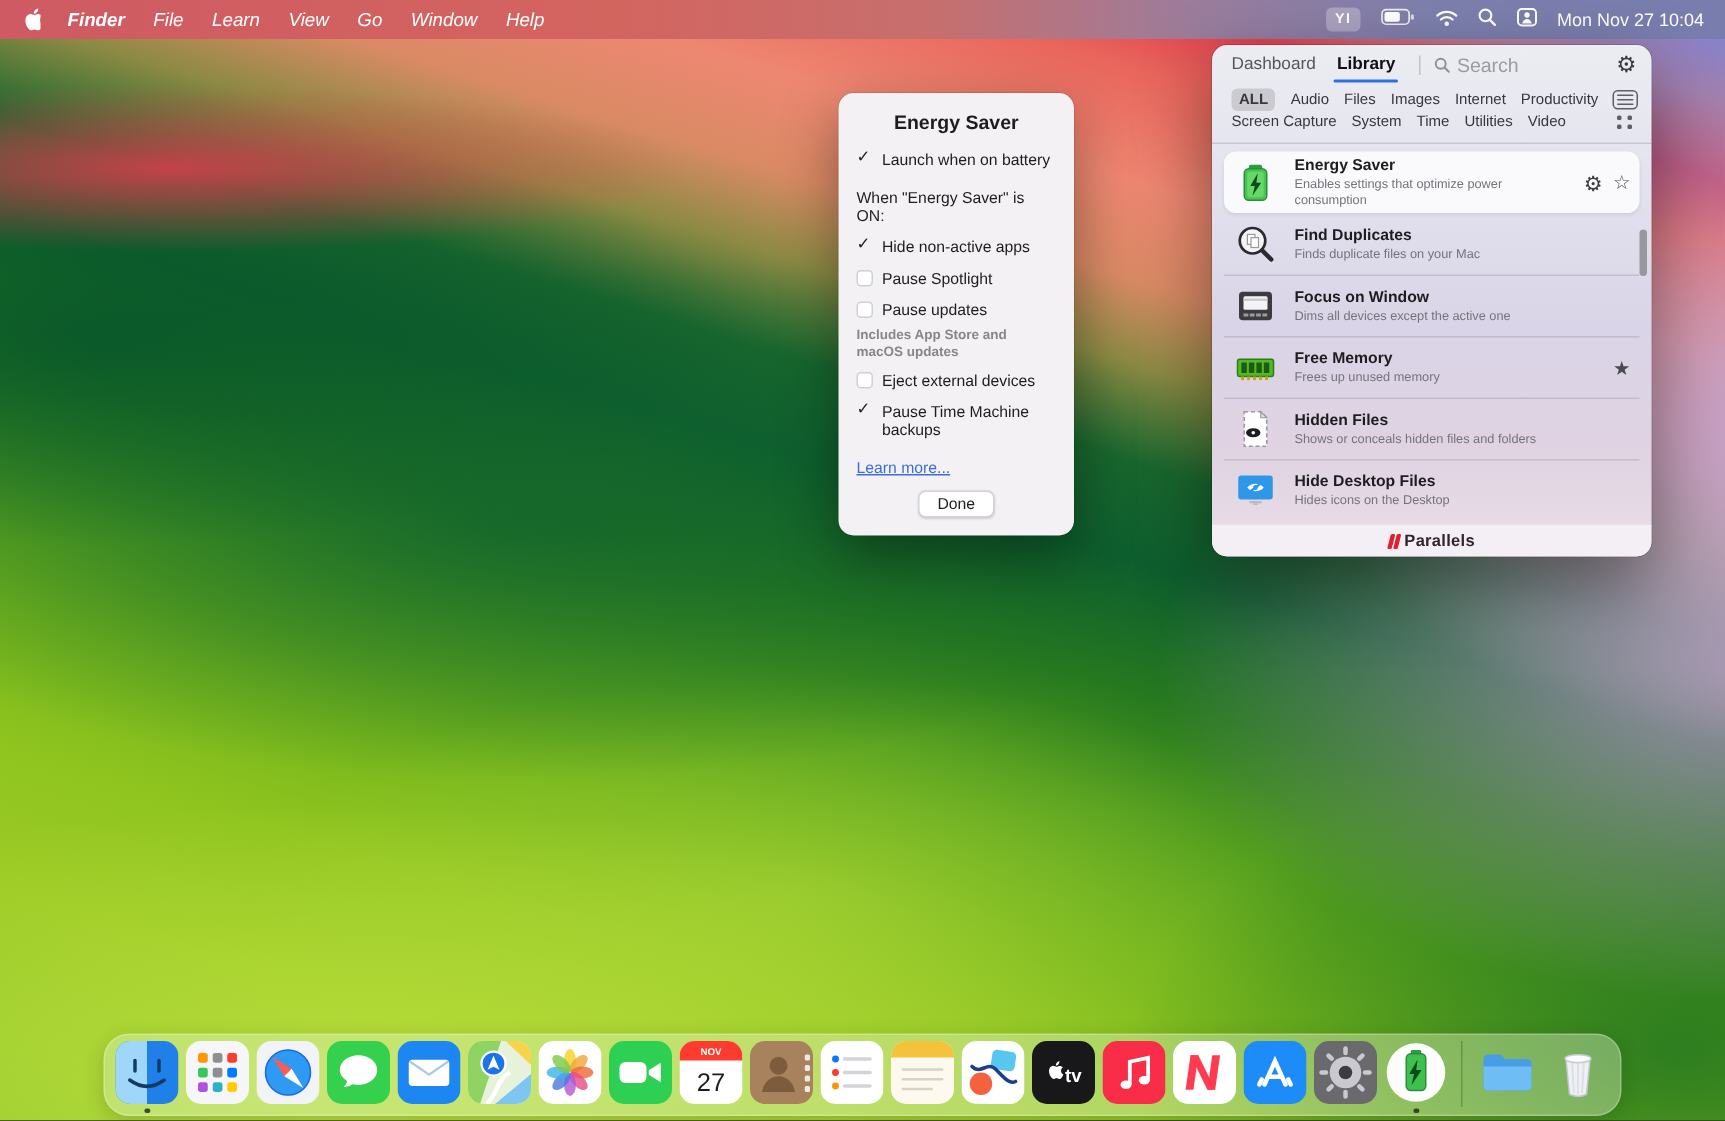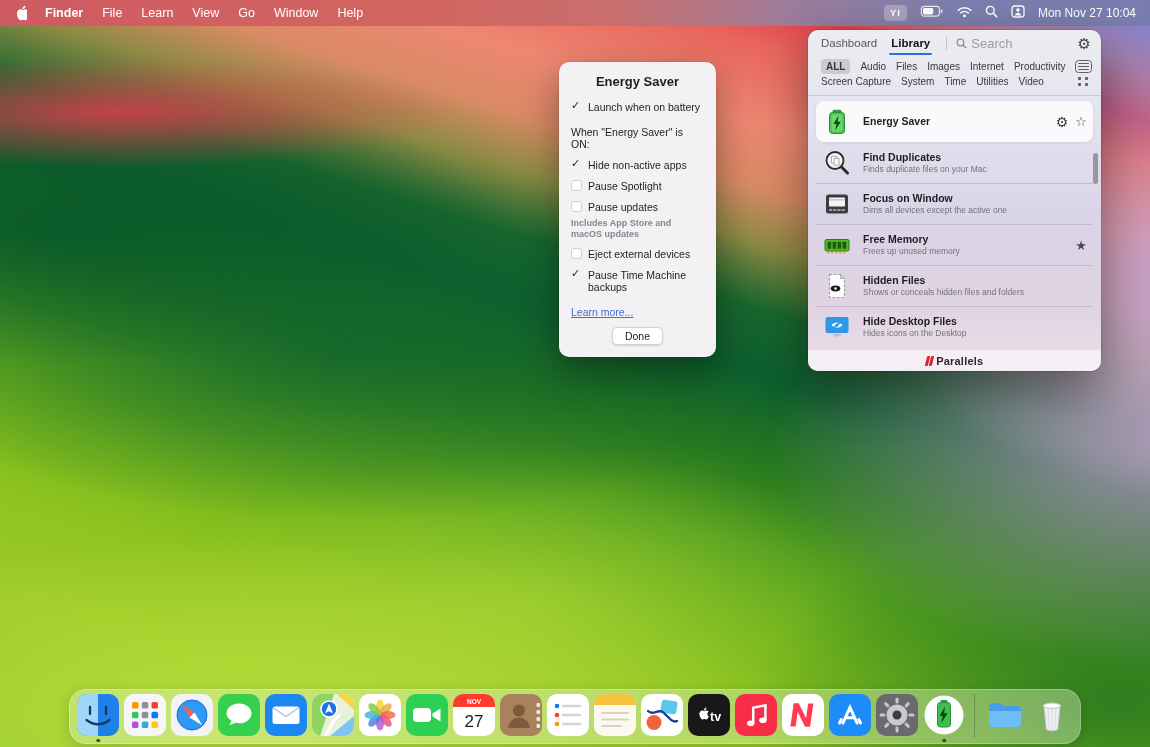--- a/index.html
+++ b/index.html
@@ -18,21 +18,21 @@
       radial-gradient(45% 38% at 97% 94%, rgba(34,115,32,.8) 0%, rgba(34,115,32,0) 70%),
       radial-gradient(70% 36% at 20% 97%, rgba(187,224,62,.9) 0%, rgba(187,224,62,0) 70%),
       radial-gradient(45% 28% at 46% 80%, rgba(172,214,58,.55) 0%, rgba(172,214,58,0) 70%),
       linear-gradient(197deg, #f0836b 0%, #ef7f69 6%, #e24150 11%, #e9655c 15%, #ee8772 22%, #d98a64 28%, #8d8a44 33%, #1a672e 39%, #0d5e2e 45%, #27791f 53%, #4f9c1d 61%, #74b51c 69%, #8fc41f 77%, #9cca25 86%, #8ec32a 100%);}
 
   
   .menubar{position:absolute;top:0;left:0;right:0;height:26px;display:flex;align-items:center;
     padding:0 14px;color:#fff;font-size:12.5px;
     background:linear-gradient(90deg,#cf5a63 0%,#d3655f 36%,#c76f6e 54%,#9a7d9e 70%,#7d80ae 83%,#797dae 100%);}
   .menubar .apple{margin-right:4px;display:flex;align-items:center;}
-  .menu-items{display:flex;align-items:center;gap:19px;margin-left:14px;}
+  .menu-items{display:flex;align-items:center;gap:19px;margin-left:14px;font-style:italic;}
   .menu-items span{cursor:default;white-space:nowrap;}
   .menu-items span:first-child{font-weight:bold;}
   .mb-right{margin-left:auto;display:flex;align-items:center;gap:13px;}
   .pd-icon{background:rgba(255,255,255,.28);border-radius:4px;padding:1px 6px;font-size:9.5px;
     font-weight:bold;letter-spacing:1px;line-height:14px;}
   .clock{font-size:12px;white-space:nowrap;}
 
   
   .popup{position:absolute;left:559px;top:62px;width:157px;background:#f4f1f4;border-radius:10px;
     box-shadow:0 14px 38px rgba(0,0,0,.38),0 0 0 .5px rgba(0,0,0,.12);padding:10px 12px 12px;color:#1d1d1f;}
@@ -243,20 +243,21 @@
       <span class="t-icon">
         <svg viewBox="0 0 30 30" width="30" height="30">
             <rect x="10.5" y="2.8" width="9" height="4" rx="1.5" fill="#2e9c41"></rect>
             <rect x="7.5" y="5.5" width="15" height="21" rx="3" fill="#45c654" stroke="#2b8f3a"></rect>
             <rect x="9.5" y="7.5" width="11" height="17" rx="2" fill="#8ae878" opacity=".5"></rect>
             <polygon points="16.5,8.5 11.5,17 14.5,17 13,23.5 18.8,14.8 15.6,14.8" fill="#0d4a1c"></polygon>
           </svg>
       </span>
       <span class="t-txt">
         <div class="t-name">Energy Saver</div>
+        <div class="t-desc">Enables settings that optimize power consumption</div>
       </span>
       <span class="t-actions">
         <span class="t-gear">⚙</span>
         <span class="t-star">☆</span>
       </span>
     </div>
 
     <div class="tool">
       <span class="t-icon">
         <svg viewBox="0 0 30 30" width="30" height="30">

